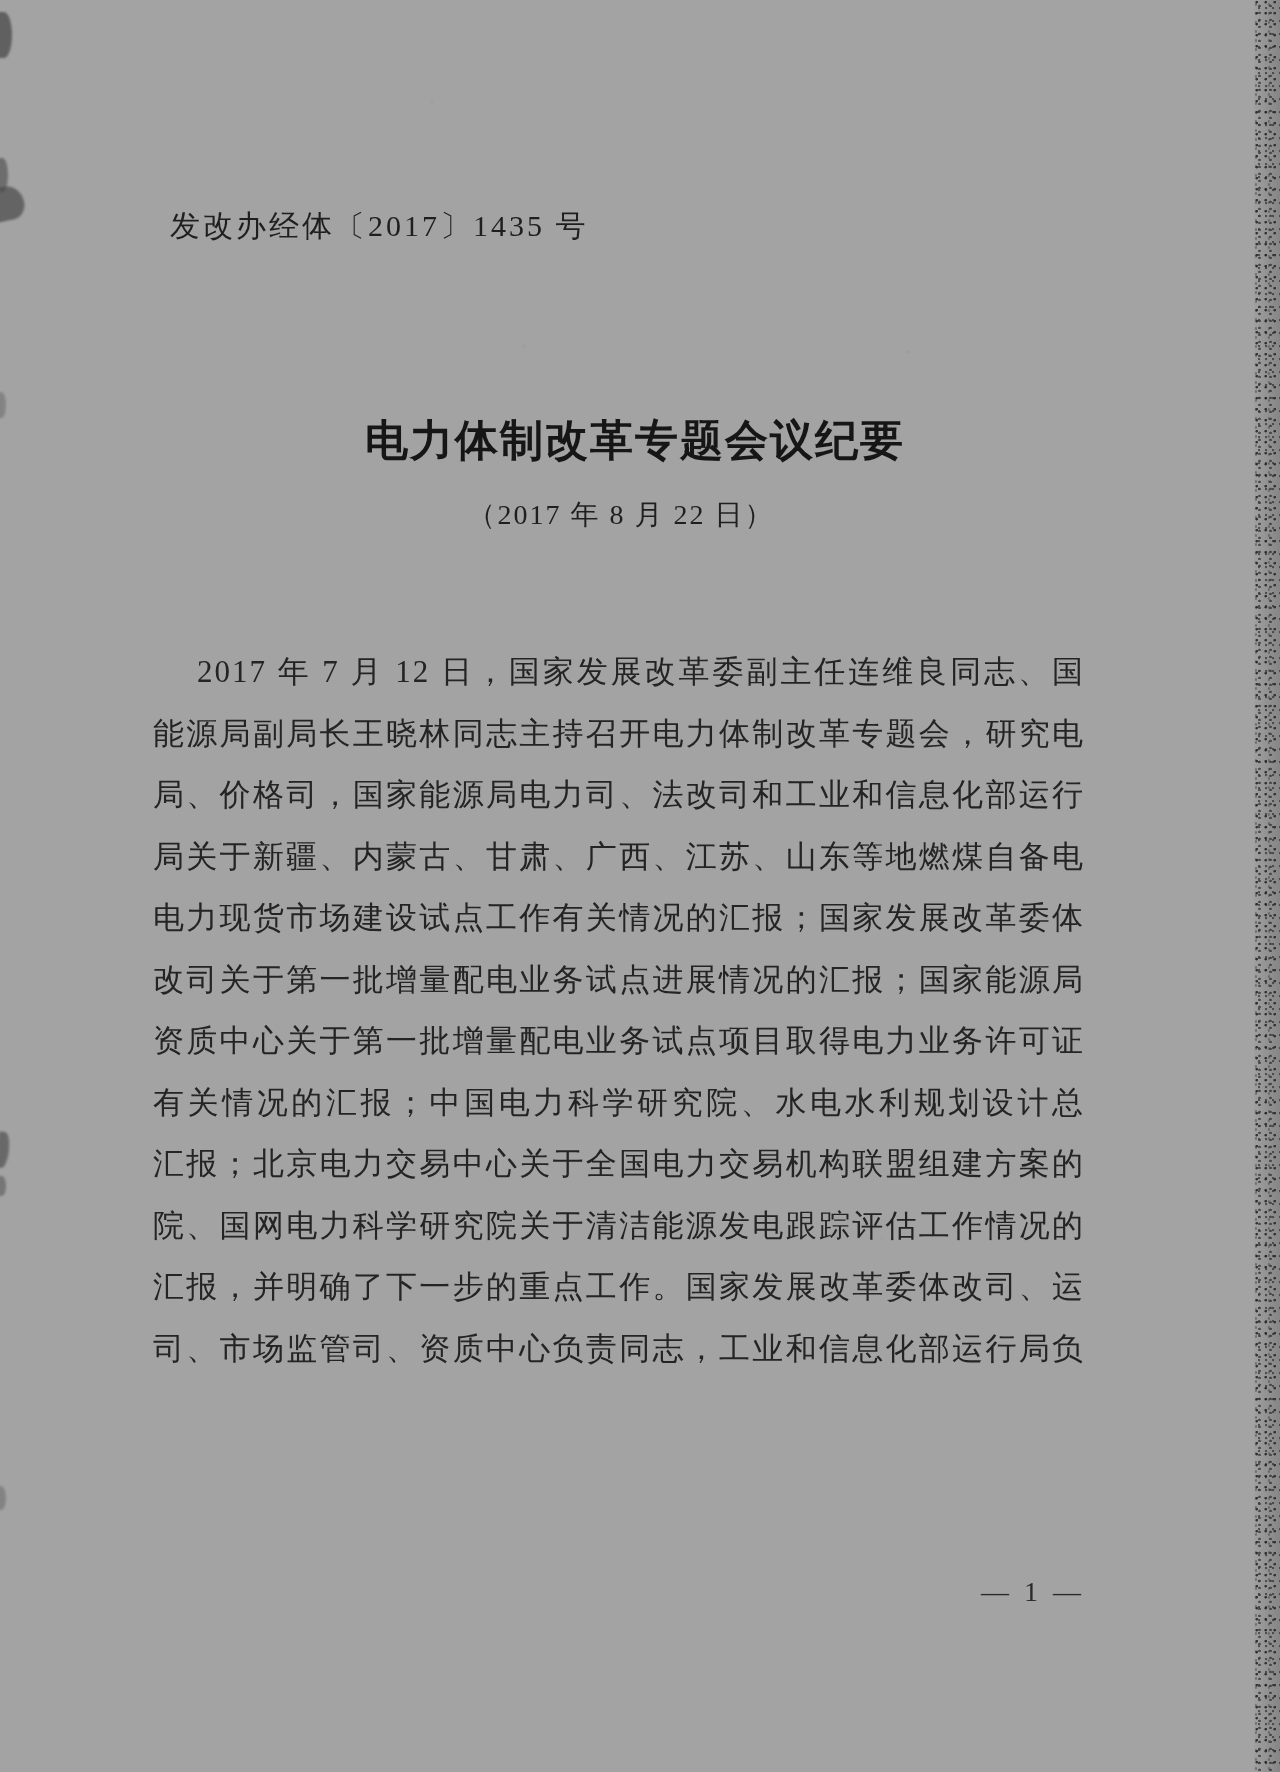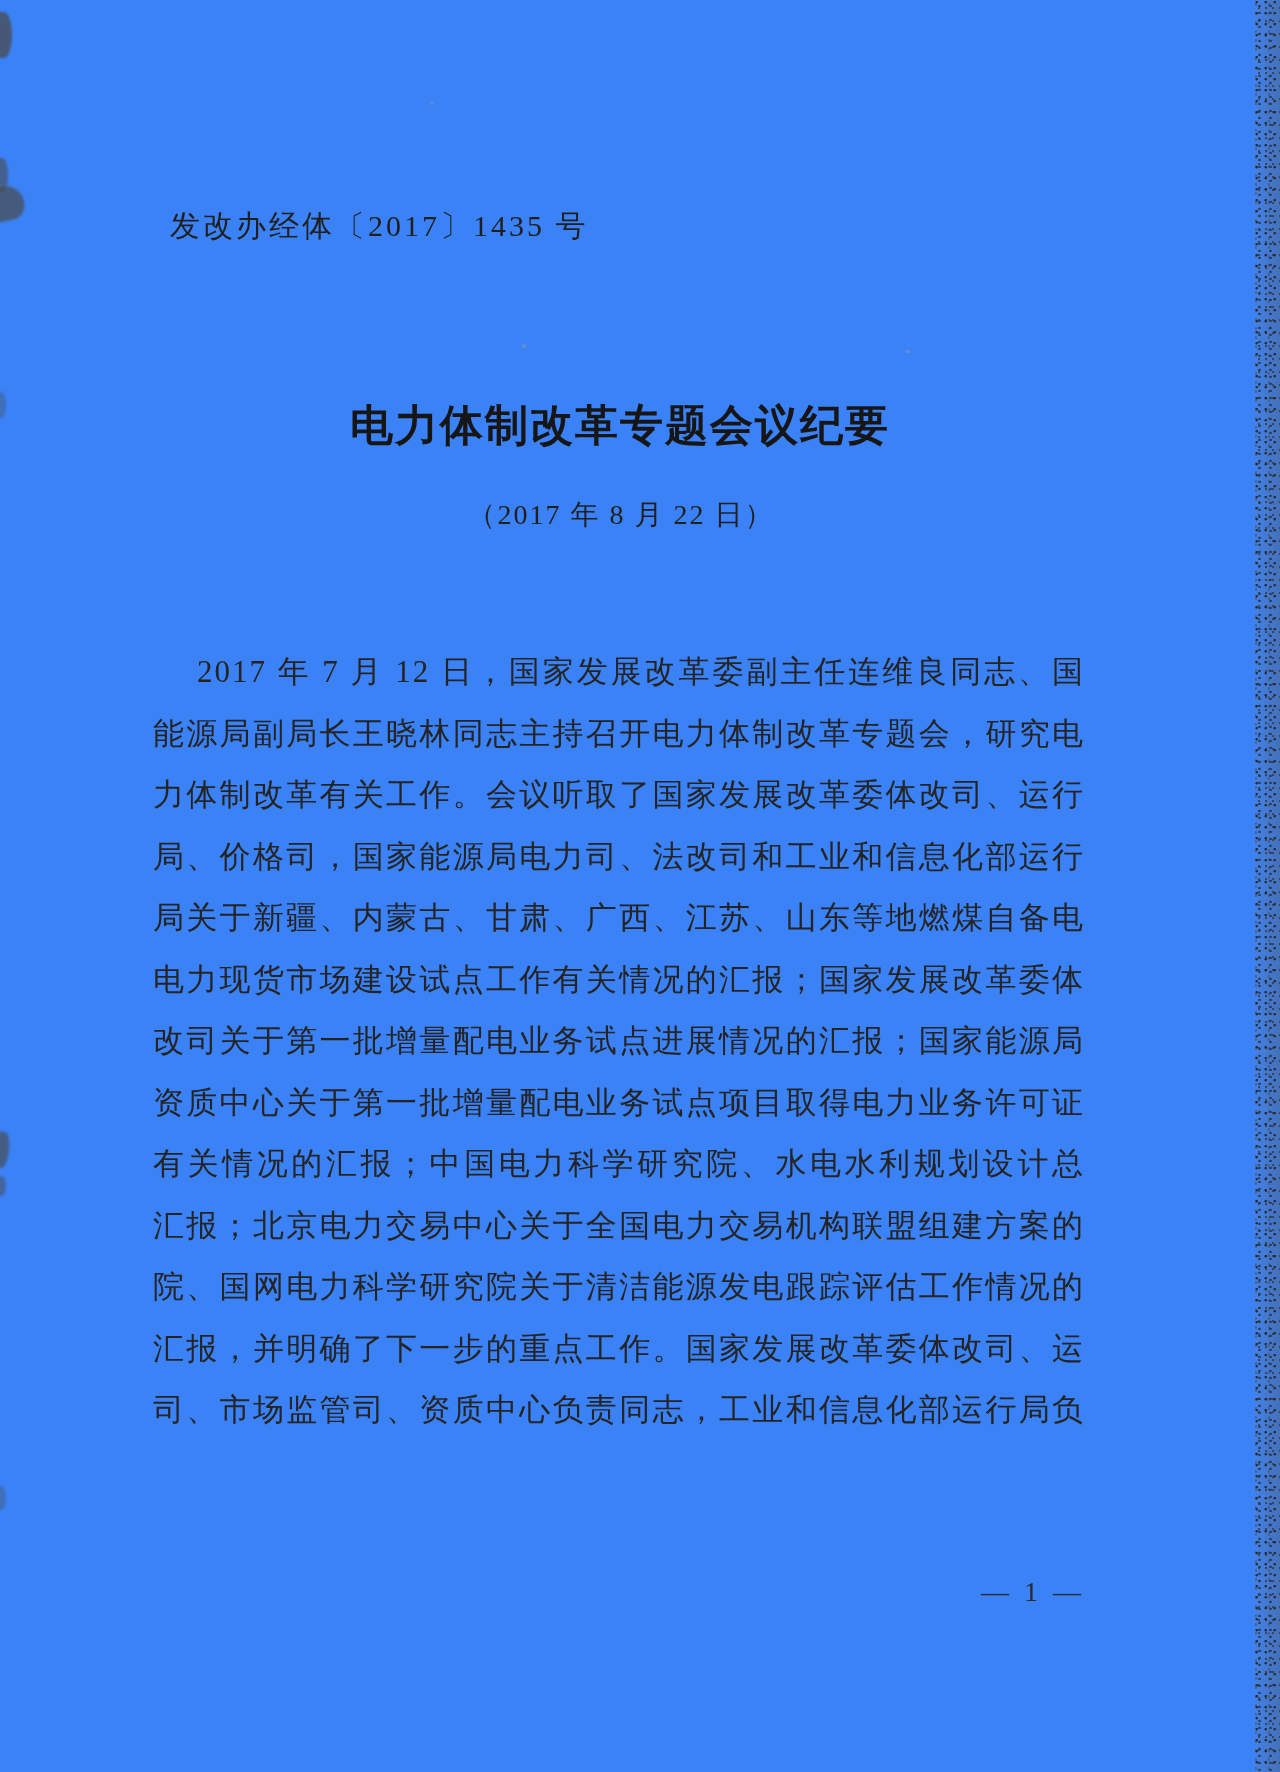--- a/index.html
+++ b/index.html
@@ -4,39 +4,39 @@
 <style>
   html, body {
     margin: 0;
     padding: 0;
     background: #ffffff;
   }
   .page {
     position: relative;
     width: 1280px;
     height: 1772px;
-    background: #3b82f6;
+    background: #a3a3a3;
     overflow: hidden;
     font-family: "Liberation Serif", "DejaVu Serif", serif;
     color: #1f1f1f;
   }
   .doc-number {
     position: absolute;
     left: 170px;
     top: 206px;
     font-size: 30px;
     letter-spacing: 3px;
     white-space: nowrap;
   }
   .title {
     position: absolute;
     left: 153px;
     top: 396px;
     width: 932px;
-    margin: 1px;
+    margin: 16px;
     text-align: center;
     font-size: 43px;
     font-weight: bold;
     letter-spacing: 2px;
     color: #161616;
   }
   .date-line {
     position: absolute;
     left: 155px;
     top: 496px;
@@ -123,21 +123,20 @@
 
   <div class="doc-number">发改办经体〔2017〕1435 号</div>
 
   <h1 class="title">电力体制改革专题会议纪要</h1>
 
   <div class="date-line">（2017 年 8 月 22 日）</div>
 
   <div class="body-text">
       <div class="line indent">2017 年 7 月 12 日，国家发展改革委副主任连维良同志、国家</div>
       <div class="line">能源局副局长王晓林同志主持召开电力体制改革专题会，研究电</div>
-      <div class="line">力体制改革有关工作。会议听取了国家发展改革委体改司、运行</div>
       <div class="line">局、价格司，国家能源局电力司、法改司和工业和信息化部运行</div>
       <div class="line">局关于新疆、内蒙古、甘肃、广西、江苏、山东等地燃煤自备电</div>
       <div class="line">电力现货市场建设试点工作有关情况的汇报；国家发展改革委体</div>
       <div class="line">改司关于第一批增量配电业务试点进展情况的汇报；国家能源局</div>
       <div class="line">资质中心关于第一批增量配电业务试点项目取得电力业务许可证</div>
       <div class="line">有关情况的汇报；中国电力科学研究院、水电水利规划设计总</div>
       <div class="line">汇报；北京电力交易中心关于全国电力交易机构联盟组建方案的</div>
       <div class="line">院、国网电力科学研究院关于清洁能源发电跟踪评估工作情况的</div>
       <div class="line">汇报，并明确了下一步的重点工作。国家发展改革委体改司、运</div>
       <div class="line">司、市场监管司、资质中心负责同志，工业和信息化部运行局负</div>

